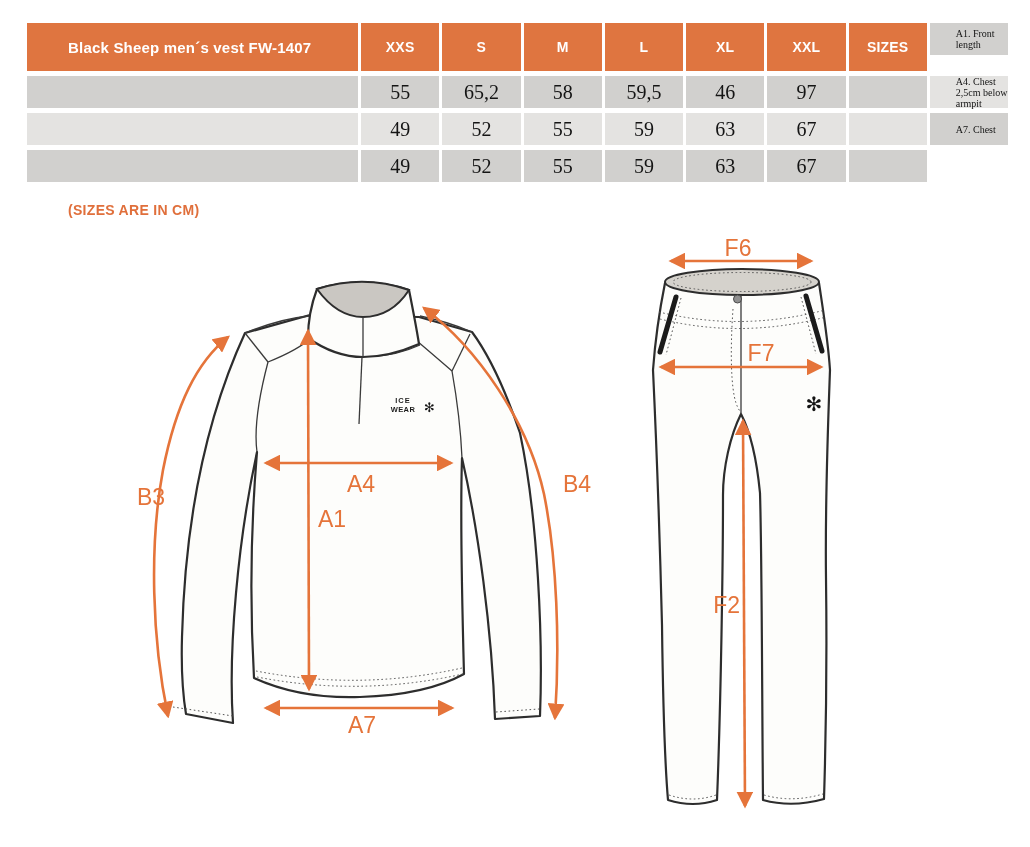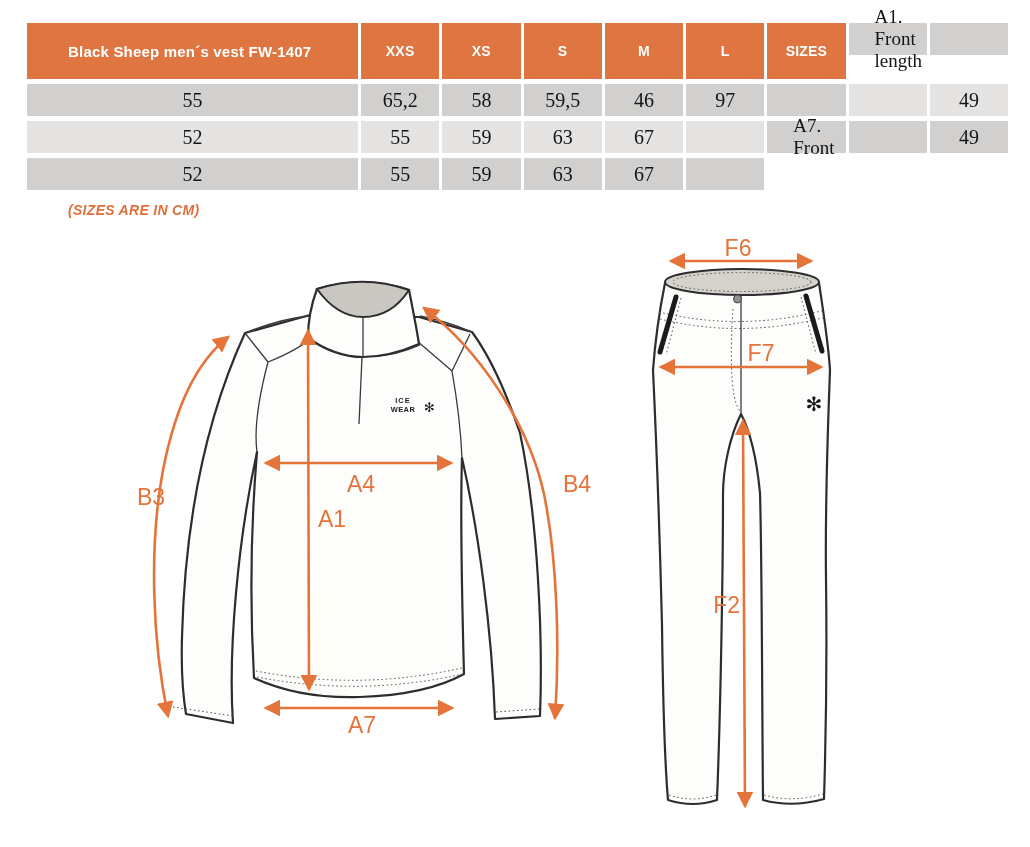--- a/index.html
+++ b/index.html
@@ -11,77 +11,79 @@
   .size-table {
     position:absolute; left:27px; top:23px; width:981px;
     display:grid; grid-template-columns:331px repeat(8,1fr);
     column-gap:3px; row-gap:5px;
   }
   .cell {
     display:flex; align-items:center; justify-content:center;
     box-sizing:border-box;
   }
   .hdr {
-    background:#DF7540; color:#ffffff; height:56px;
+    background:#DF7540; color:#ffffff; height:48px;
     font-weight:bold; font-size:14px; letter-spacing:.2px;
   }
   .hdr.title { justify-content:flex-start; padding-left:41px; font-size:15px; }
   .body-cell { height:32px; font-family:"Liberation Serif", serif; font-size:20px; color:#141414; }
   .r-dark  { background:#D1D0CE; }
   .r-light { background:#E4E3E1; }
-  .lbl { justify-content:flex-start; padding-left:26px; font-size:19px; }
+  .lbl { justify-content:flex-start; padding-left:26px; font-size:10px; }
   .units-note {
     position:absolute; left:68px; top:202px;
-    color:#E06F3B; font-size:14px; font-weight:600; letter-spacing:.3px;font-style:italic;
+    color:#E06F3B; font-size:14px; font-weight:600; letter-spacing:.3px;
   }
   
   .diagram { position:absolute; left:0; top:230px; }
   .outline { fill:#FDFDFB; stroke:#2d2d2d; stroke-width:2.2; stroke-linejoin:round; }
   .seam    { fill:none; stroke:#3a3a3a; stroke-width:1.3; }
   .dot     { fill:none; stroke:#555; stroke-width:1; stroke-dasharray:1.6 2.6; }
   .meas    { fill:none; stroke:#E5743A; stroke-width:2.6; }
   .mlabel  { fill:#E5743A; font-size:23px; font-weight:500; font-family:"Liberation Sans",sans-serif; }
   .logo    { fill:#1c1c1c; font-weight:bold; font-family:"Liberation Sans",sans-serif; }
   .mark    { fill:#151515; font-family:"DejaVu Sans",sans-serif; }
 </style>
 </head>
 <body>
 
 <div class="canvas">
 
   <div class="size-table">
 
     <div class="cell hdr title">Black Sheep men´s vest FW-1407</div>
     <div class="cell hdr">XXS</div>
-    <div class="cell hdr">XS</div>
     <div class="cell hdr">S</div>
     <div class="cell hdr">M</div>
     <div class="cell hdr">L</div>
+    <div class="cell hdr">XL</div>
+    <div class="cell hdr">XXL</div>
     <div class="cell hdr">SIZES</div>
 
     <div class="cell body-cell r-dark lbl">A1. Front length</div>
     <div class="cell body-cell r-dark"></div>
     <div class="cell body-cell r-dark">55</div>
     <div class="cell body-cell r-dark">65,2</div>
     <div class="cell body-cell r-dark">58</div>
     <div class="cell body-cell r-dark">59,5</div>
     <div class="cell body-cell r-dark">46</div>
     <div class="cell body-cell r-dark">97</div>
     <div class="cell body-cell r-dark"></div>
 
+    <div class="cell body-cell r-light lbl">A4. Chest 2,5cm below armpit</div>
     <div class="cell body-cell r-light"></div>
     <div class="cell body-cell r-light">49</div>
     <div class="cell body-cell r-light">52</div>
     <div class="cell body-cell r-light">55</div>
     <div class="cell body-cell r-light">59</div>
     <div class="cell body-cell r-light">63</div>
     <div class="cell body-cell r-light">67</div>
     <div class="cell body-cell r-light"></div>
 
-    <div class="cell body-cell r-dark lbl">A7. Front</div>
+    <div class="cell body-cell r-dark lbl">A7. Chest</div>
     <div class="cell body-cell r-dark"></div>
     <div class="cell body-cell r-dark">49</div>
     <div class="cell body-cell r-dark">52</div>
     <div class="cell body-cell r-dark">55</div>
     <div class="cell body-cell r-dark">59</div>
     <div class="cell body-cell r-dark">63</div>
     <div class="cell body-cell r-dark">67</div>
     <div class="cell body-cell r-dark"></div>
   </div>
 

